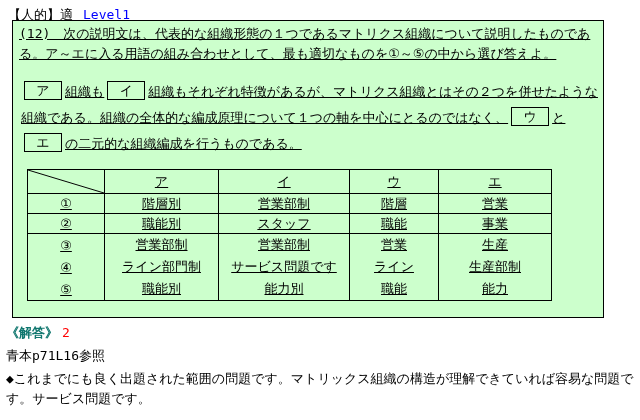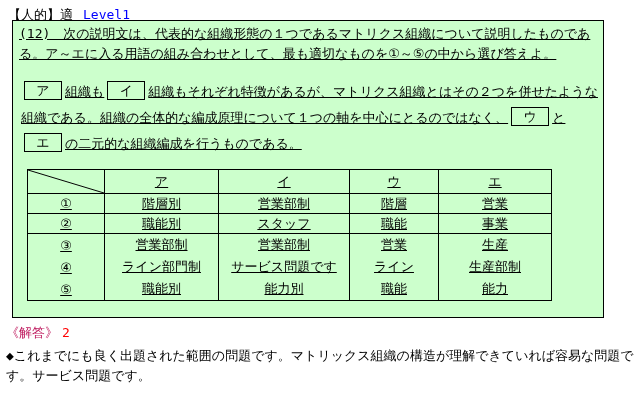--- a/index.html
+++ b/index.html
@@ -54,21 +54,21 @@
   .col-num { width:77px; }
   .col-a { width:114px; }
   .col-i { width:131px; }
   .col-u { width:89px; }
   .col-e { width:113px; }
   .diag-cell { position:relative; }
   .diag-cell svg { position:absolute; top:0; left:0; width:100%; height:100%; display:block; }
 
   .answers { position:absolute; top:318px; left:0; width:640px; padding:5px 6px 0 6px; box-sizing:border-box; }
   .answers .line { line-height:20px; margin-bottom:3px; }
-  .ans-label { color:#be185d; }
+  .ans-label { color:#0f766e;font-weight:bold; }
   .ans-value { color:#ff0000; margin-left:4px; }
   .comment { line-height:19px; }
 </style>
 </head>
 <body>
 
 <div class="header-line">
   <span>【人的】適</span><span class="level">Level1</span>
 </div>
 
@@ -135,14 +135,15 @@
       <td>能力</td>
     </tr>
   </tbody>
     </table>
 </div>
 
 <div class="answers">
   <div class="line">
     <span class="ans-label">《解答》</span><span class="ans-value">2</span>
   </div>
+  <div class="line">青本p71L16参照</div>
   <div class="line comment">◆これまでにも良く出題された範囲の問題です。マトリックス組織の構造が理解できていれば容易な問題です。サービス問題です。</div>
 </div>
 
 </body></html>

